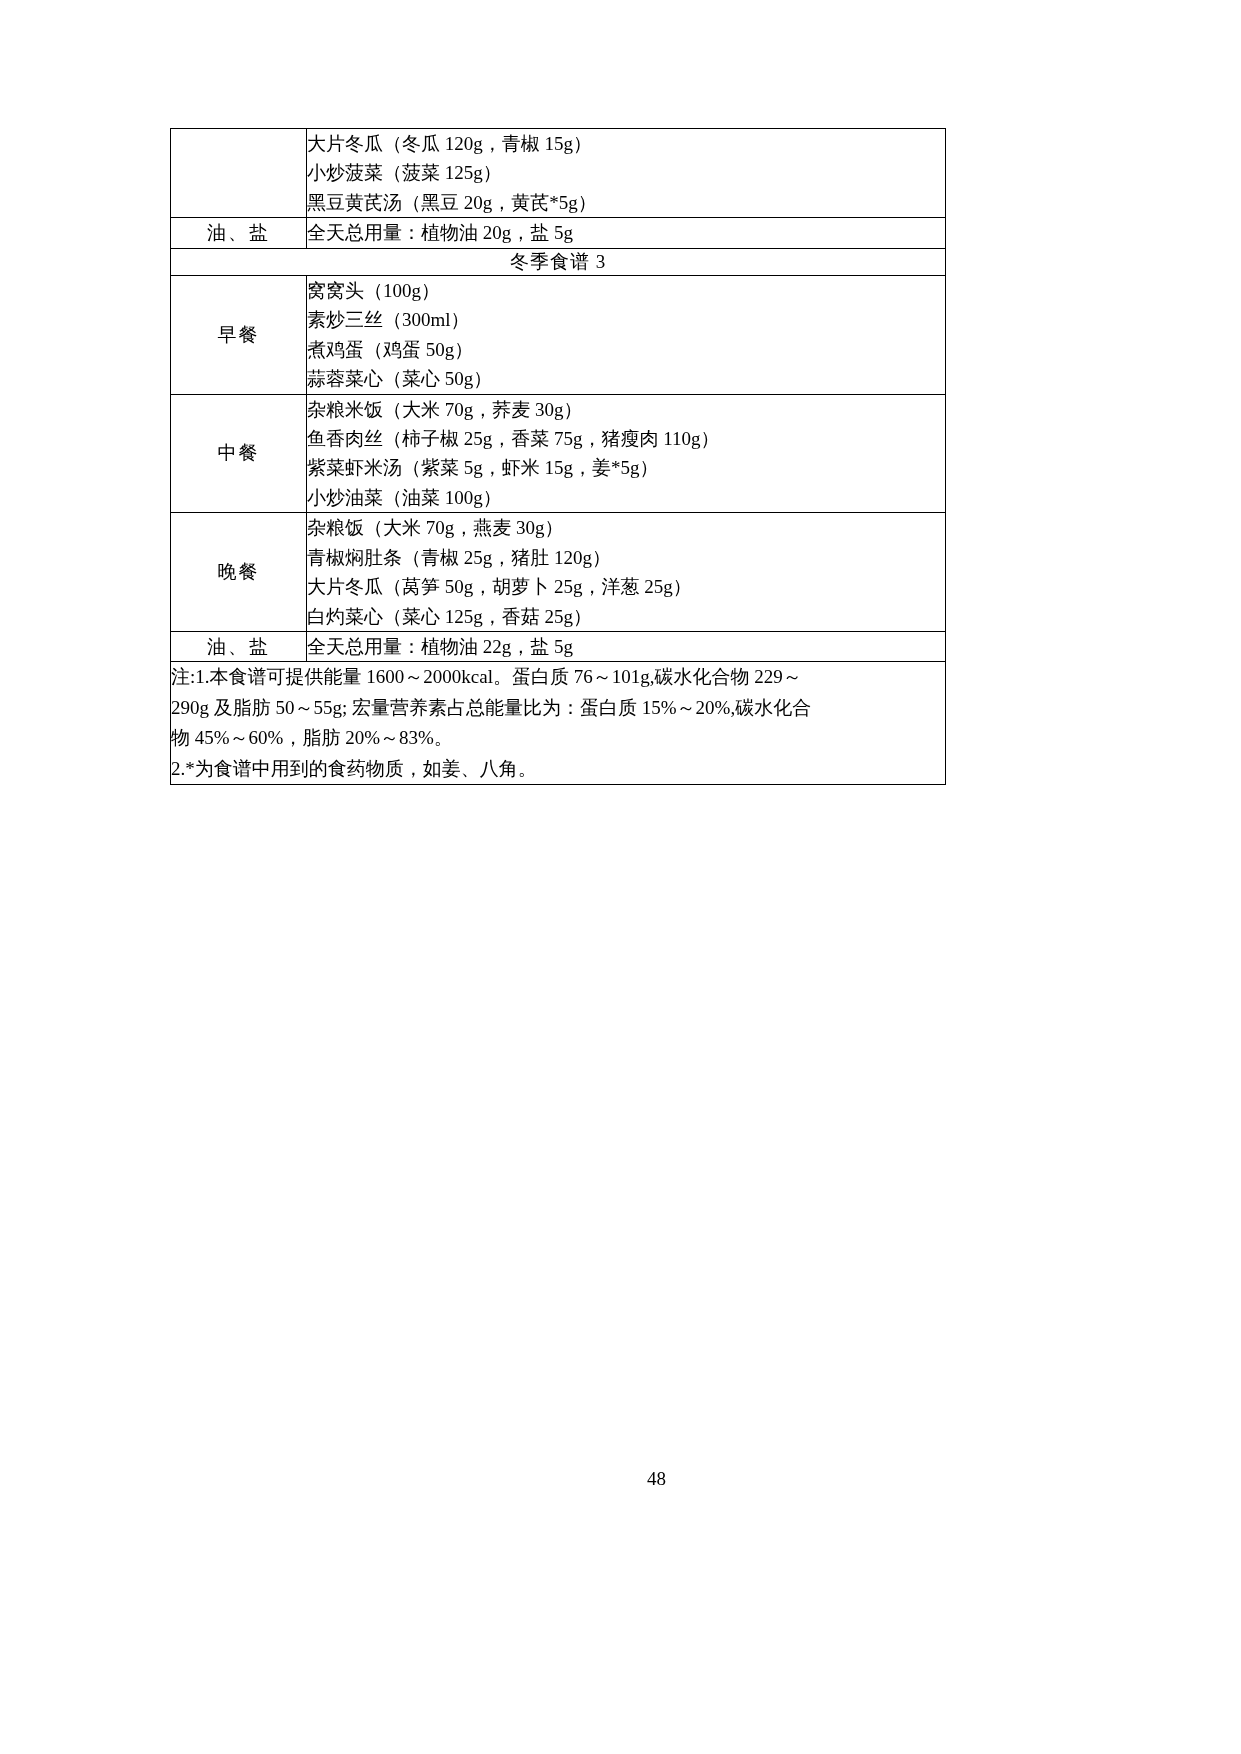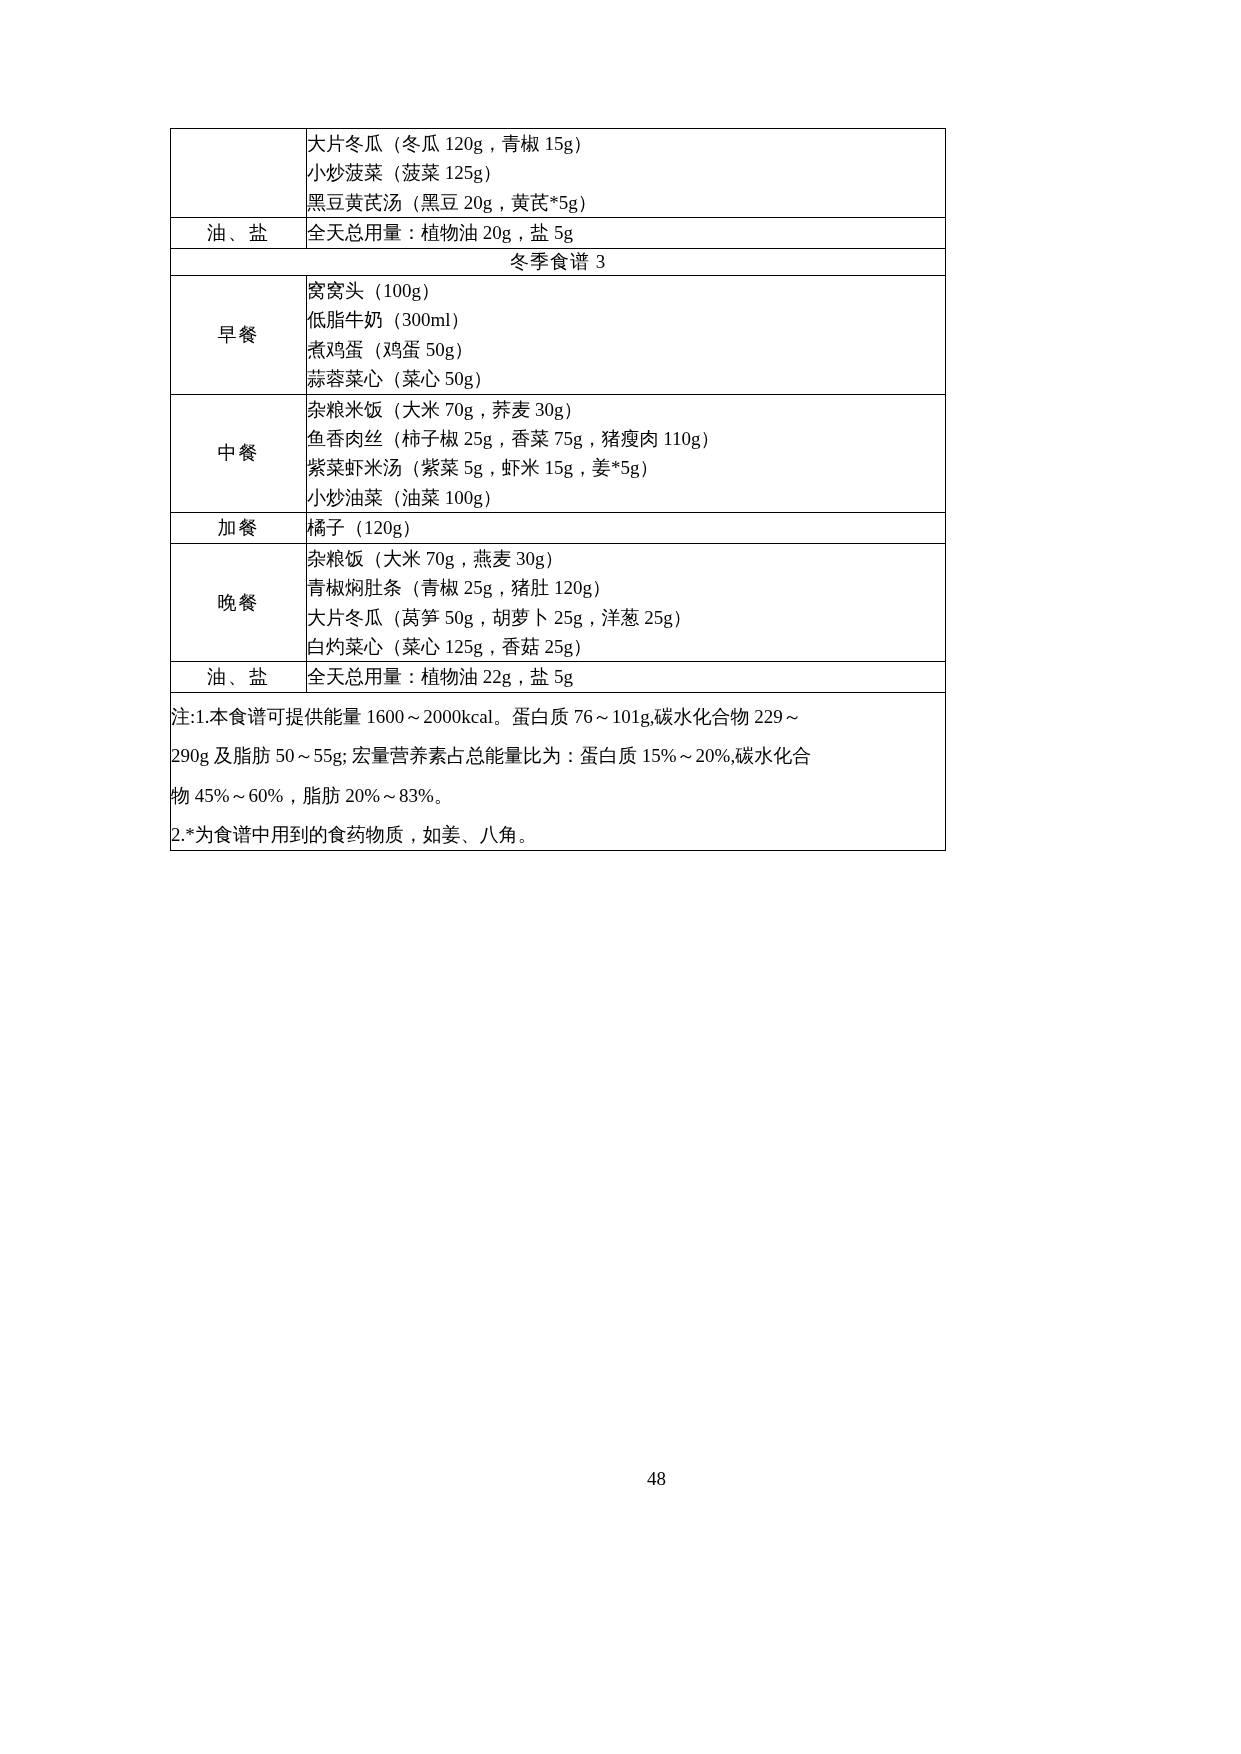--- a/index.html
+++ b/index.html
@@ -63,21 +63,20 @@
     letter-spacing: 1px;
   }
   .note-cell {
     font-size: 19px;
     padding: 8px 12px 10px 12px;
     line-height: 1.6;
     text-align: justify;
   }
   .note-cell .nline {
     display: block;
-    margin-top: 9px;
   }
   .page-number {
     position: absolute;
     top: 1468px;
     left: 0;
     width: 1241px;
     text-align: center;
     font-size: 19px;
     padding-left: 36px;
   }
@@ -107,38 +106,32 @@
             <div class="line">全天总用量：植物油 20g，盐 5g</div>
           </td>
         </tr>
         <tr>
           <td class="section-title" colspan="2">冬季食谱 3</td>
         </tr>
         <tr>
           <td class="label-cell">早餐</td>
           <td class="body-cell">
             <div class="line">窝窝头（100g）</div>
-            <div class="line">低脂牛奶（300ml）</div>
+            <div class="line">素炒三丝（300ml）</div>
             <div class="line">煮鸡蛋（鸡蛋 50g）</div>
             <div class="line">蒜蓉菜心（菜心 50g）</div>
           </td>
         </tr>
         <tr>
           <td class="label-cell">中餐</td>
           <td class="body-cell">
             <div class="line">杂粮米饭（大米 70g，荞麦 30g）</div>
             <div class="line">鱼香肉丝（柿子椒 25g，香菜 75g，猪瘦肉 110g）</div>
             <div class="line">紫菜虾米汤（紫菜 5g，虾米 15g，姜*5g）</div>
             <div class="line">小炒油菜（油菜 100g）</div>
-          </td>
-        </tr>
-        <tr>
-          <td class="label-cell">加餐</td>
-          <td class="body-cell">
-            <div class="line">橘子（120g）</div>
           </td>
         </tr>
         <tr>
           <td class="label-cell">晚餐</td>
           <td class="body-cell">
             <div class="line">杂粮饭（大米 70g，燕麦 30g）</div>
             <div class="line">青椒焖肚条（青椒 25g，猪肚 120g）</div>
             <div class="line">大片冬瓜（莴笋 50g，胡萝卜 25g，洋葱 25g）</div>
             <div class="line">白灼菜心（菜心 125g，香菇 25g）</div>
           </td>

